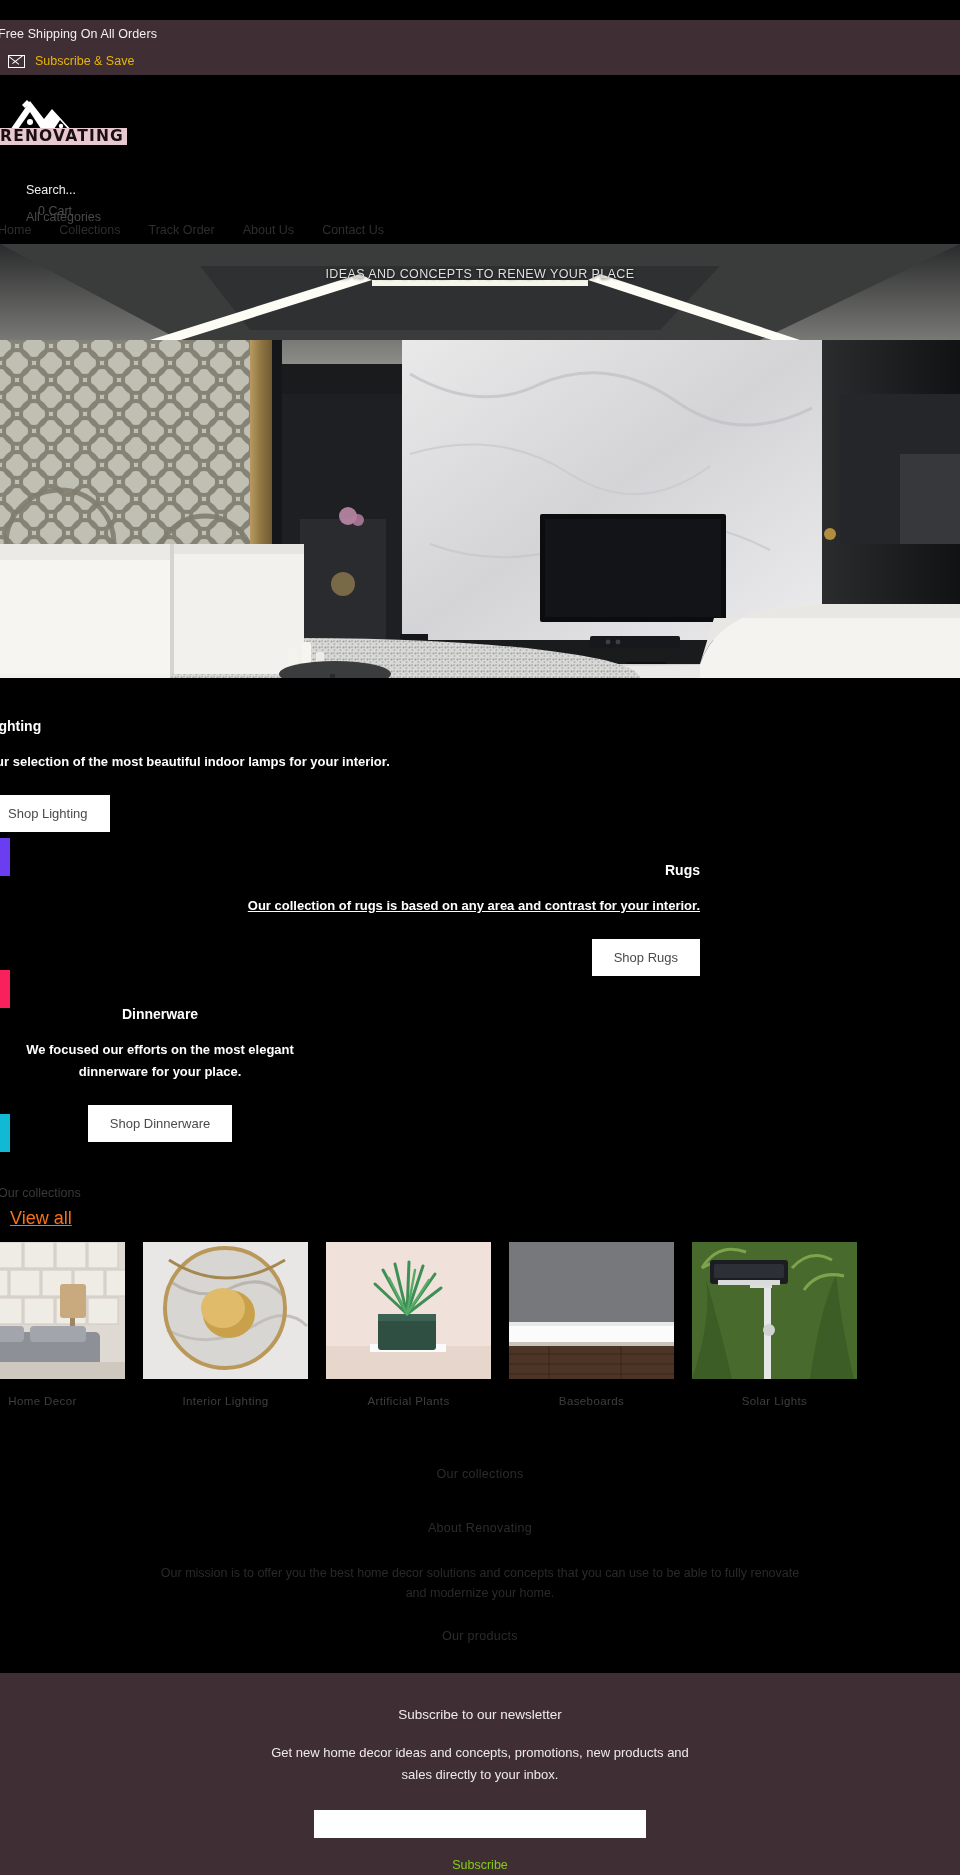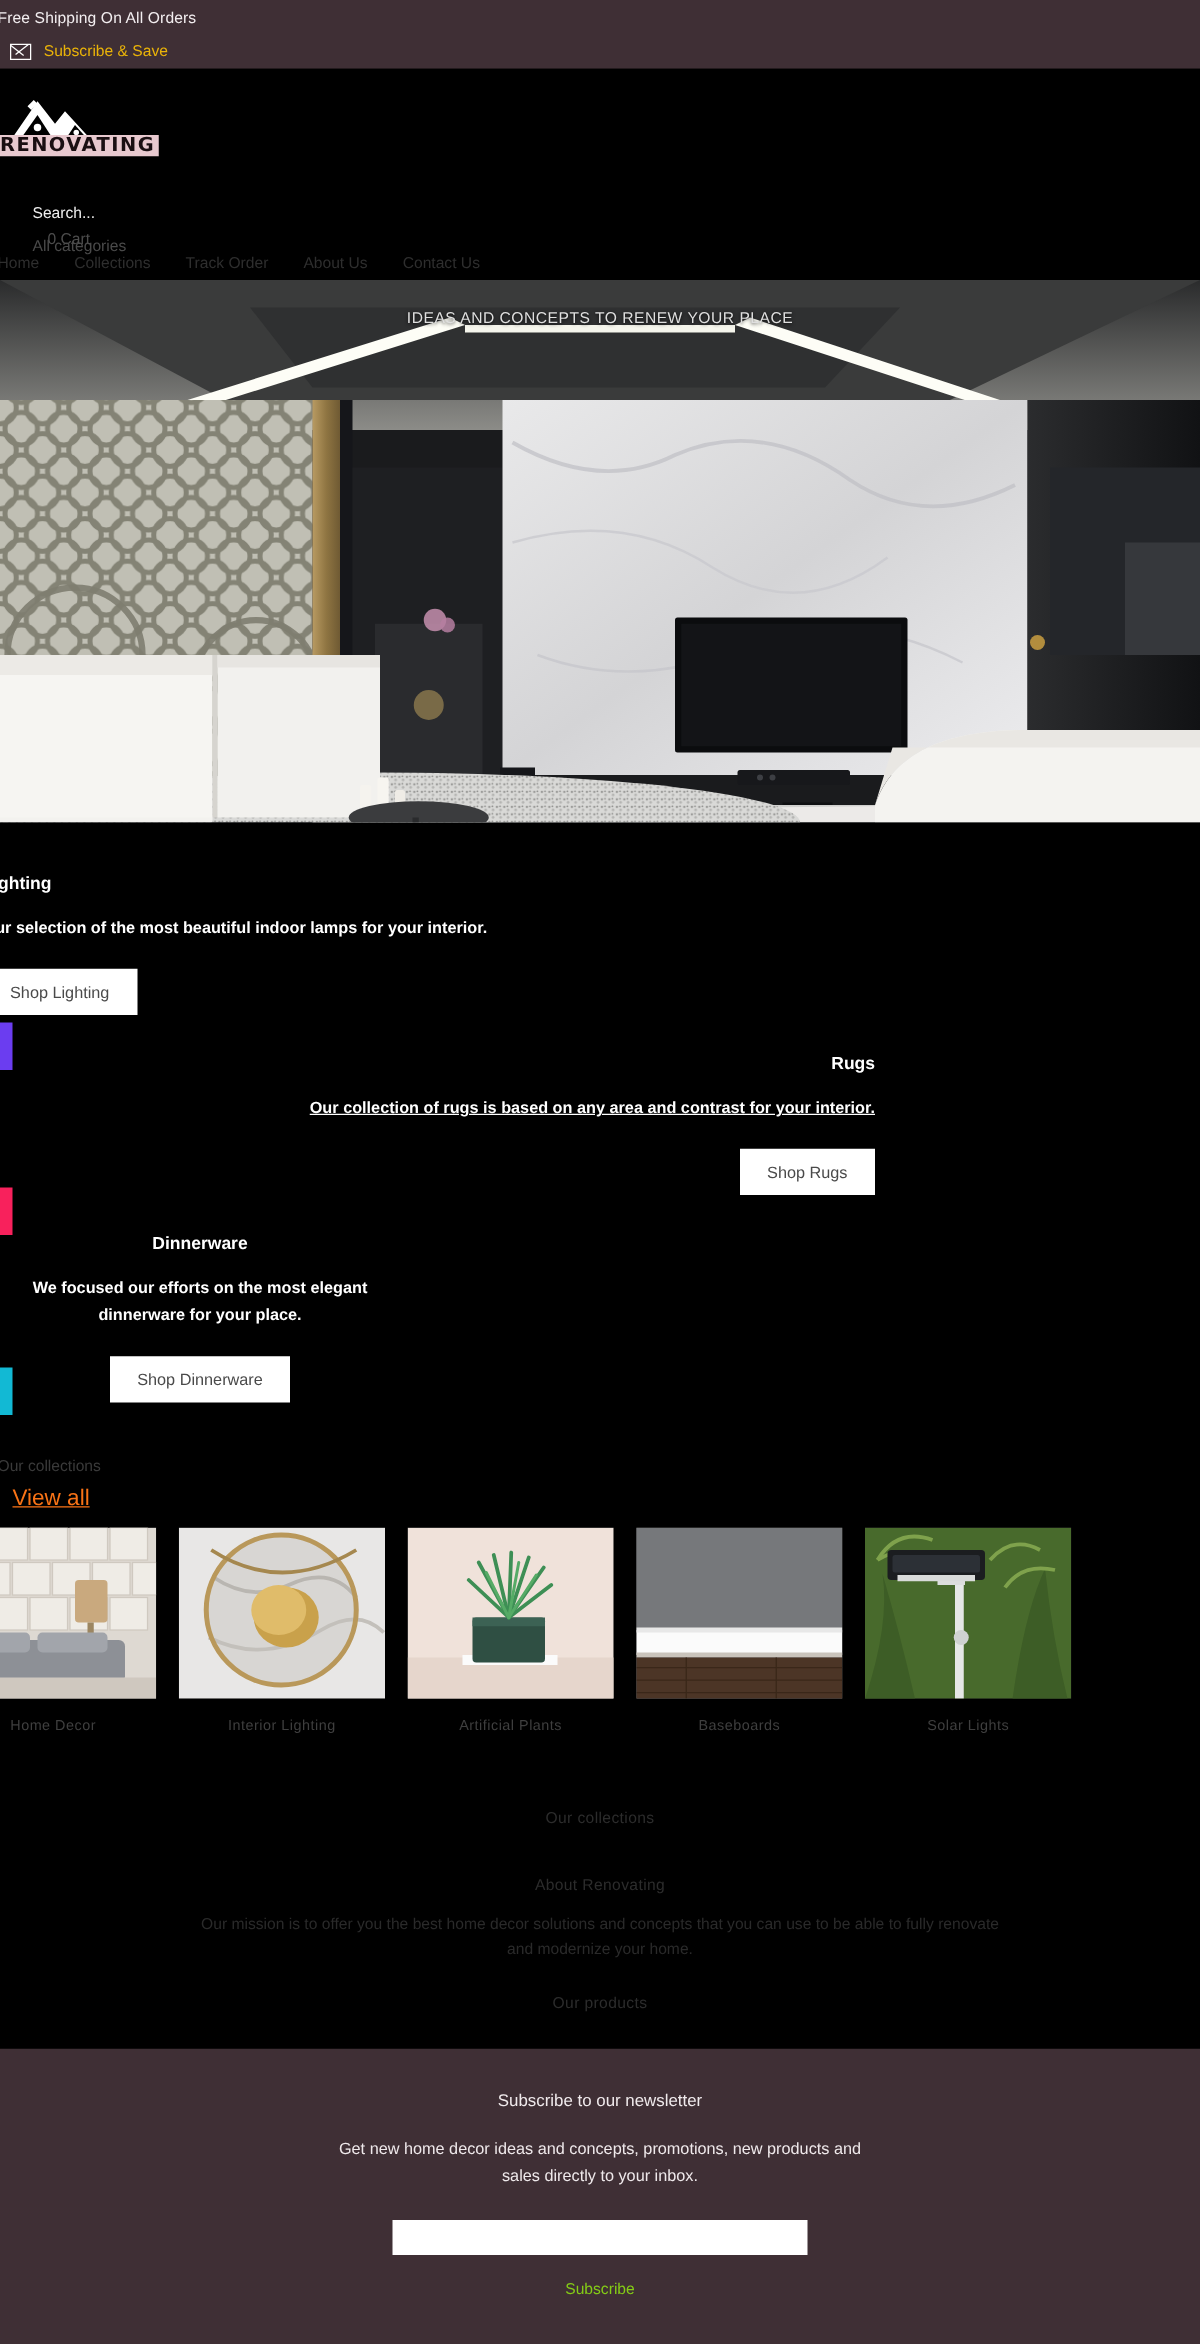--- a/index.html
+++ b/index.html
@@ -10,20 +10,21 @@
     color: #ffffff;
     -webkit-font-smoothing: antialiased;
   }
   body { width: 960px; overflow-x: hidden; }
 
   
   .announce {
     background: #3f2f35;
     width: 100%;
     padding: 0;
+    margin-top: 20px;
   }
   .announce-row1 {
     height: 27px;
     display: flex;
     align-items: center;
     padding-left: 0px;
   }
   .announce-row1 .txt {
     font-size: 12.5px;
     color: #f3eef0;
@@ -232,21 +233,21 @@
     font-size: 11.5px;
     color: #3f3f3f;
     letter-spacing: .4px;
   }
 
   
   .dim-section { text-align: center; color: #2c2c2c; }
   .dim-section .h { font-size: 12.5px; letter-spacing: .3px; }
   .dim-section .body {
     font-size: 12.5px; line-height: 20px;
-    width: 640px; margin: 14px auto 0; color: #2a2a2a;
+    width: 640px; margin: 28px auto 0; color: #2a2a2a;
   }
 
   
   .newsletter {
     background: #3f2f35;
     padding: 34px 0 44px;
     text-align: center;
     margin-top: 30px;
   }
   .newsletter h4 {

